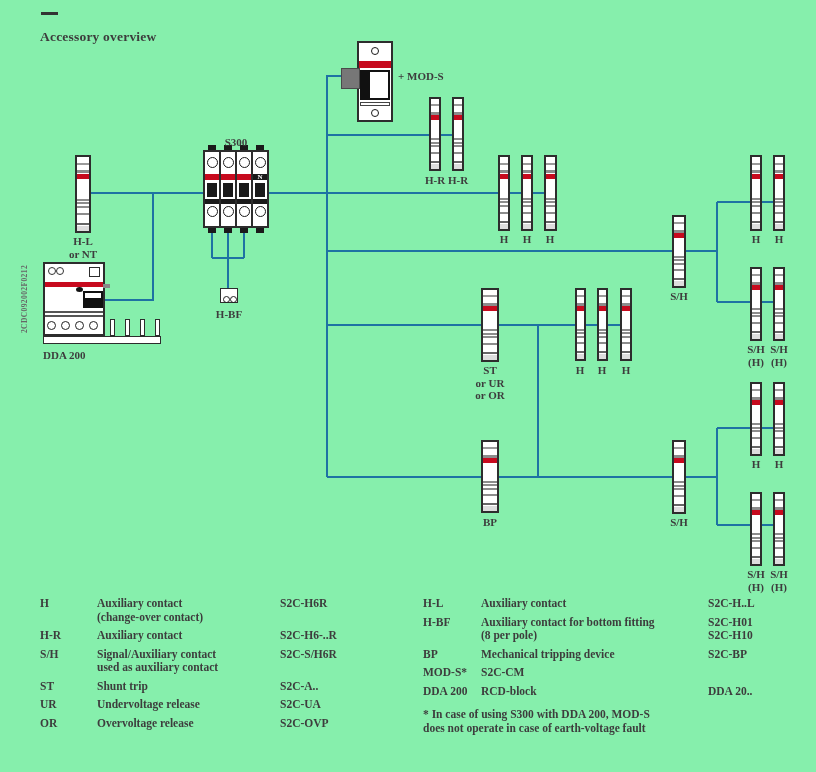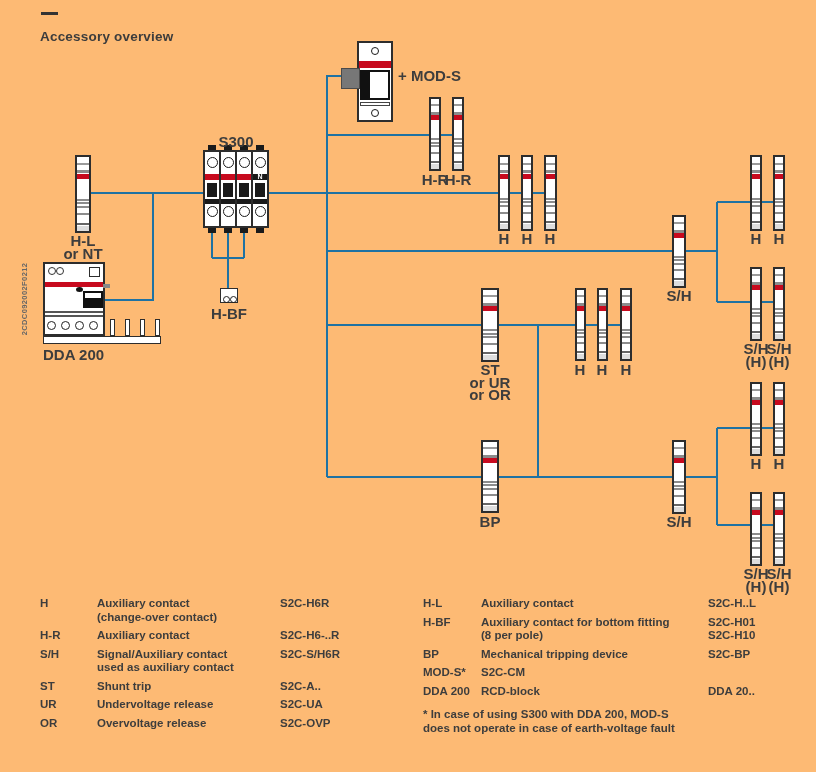--- a/index.html
+++ b/index.html
@@ -1,17 +1,17 @@
 <!DOCTYPE html>
 <html><head>
 <meta charset="utf-8">
 <style>
   html,body{margin:0;padding:0;background:#fff;}
-  #page{position:relative;width:816px;height:772px;background:#fdba74;overflow:hidden;
-        font-family:Liberation Sans, sans-serif;color:#3d3d3d;}
+  #page{position:relative;width:816px;height:772px;background:#86efac;overflow:hidden;
+        font-family:Liberation Serif, serif;color:#3d3d3d;}
   
   .title-rule{position:absolute;left:41px;top:12px;width:17px;height:3px;background:#333;}
   .page-title{position:absolute;left:40px;top:29px;font-size:13.5px;font-weight:600;letter-spacing:.2px;color:#3c3c3c;}
   
   .doc-code{position:absolute;left:-14px;top:293px;width:80px;height:12px;transform:rotate(-90deg);
             font-size:7.5px;letter-spacing:.4px;color:#666;text-align:center;font-weight:600;}
   
   svg.wires{position:absolute;left:0;top:0;}
   
   .strip{position:absolute;background-color:#fff;border:2px solid #2d2d2d;box-sizing:border-box;
@@ -77,21 +77,21 @@
   .mods .mband{top:59px;left:1px;right:1px;height:4px;border:1px solid #444;box-sizing:border-box;}
   .mods .mc2{top:66px;left:50%;margin-left:-4px;width:8px;height:8px;border:1.5px solid #1a1a1a;
              border-radius:50%;box-sizing:border-box;}
   .mods .mplug{left:-18px;top:25px;width:17px;height:19px;background:#777;border:1px solid #4a4a4a;}
   
   .hbf{position:absolute;left:220px;top:288px;width:18px;height:15px;border:1.5px solid #2d2d2d;
        background:#fff;box-sizing:border-box;}
   .hbf .hc1{top:7px;left:2px;width:5px;height:5px;border:1px solid #222;border-radius:50%;}
   .hbf .hc2{top:7px;left:9px;width:5px;height:5px;border:1px solid #222;border-radius:50%;}
   
-  .dl{position:absolute;font-size:15px;line-height:12.5px;font-weight:bold;color:#3d3d3d;text-align:center;}
+  .dl{position:absolute;font-size:11px;line-height:12.5px;font-weight:bold;color:#3d3d3d;text-align:center;}
   .dl .ln{display:block;}
   .dl.left{text-align:left;}
   
   .legend{position:absolute;width:385px;}
   .lrow{display:flex;align-items:flex-start;margin-bottom:5px;font-size:11.5px;line-height:13.5px;
         font-weight:600;color:#3d3d3d;}
   .labbr{flex:0 0 57px;}
   .legend-right .labbr{flex:0 0 58px;}
   .ldesc{flex:0 0 183px;}
   .legend-right .ldesc{flex:0 0 227px;}

